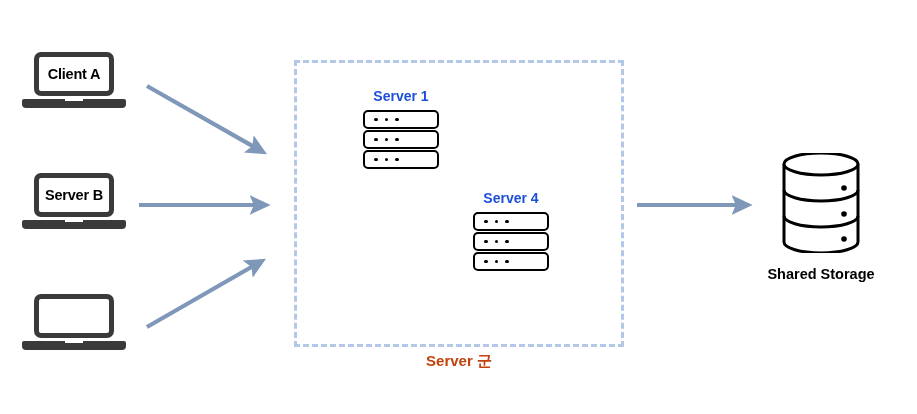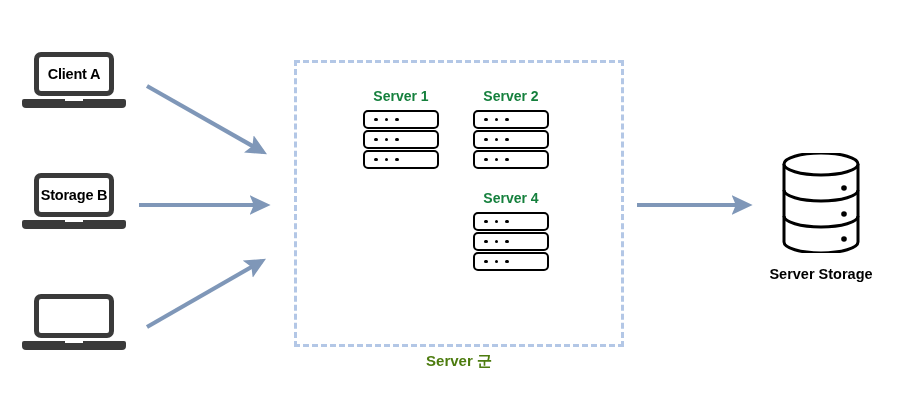--- a/index.html
+++ b/index.html
@@ -65,30 +65,30 @@
     box-sizing: border-box;
     background: transparent;
   }
   #server-group-label {
     position: absolute;
     left: 294px; top: 352px;
     width: 330px;
     text-align: center;
     font-size: 15px;
     font-weight: bold;
-    color: #4d7c0f;
+    color: #c2410c;
   }
 
   
   .server { position: absolute; width: 76px; }
   .server .name {
     text-align: center;
     font-size: 14px;
     font-weight: bold;
-    color: #15803d;
+    color: #1d4ed8;
     margin-bottom: 6px;
     white-space: nowrap;
   }
   .server .unit {
     position: relative;
     width: 76px;
     height: 19px;
     border: 2.5px solid #000000;
     border-radius: 5px;
     background: #ffffff;
@@ -124,21 +124,21 @@
 
   <div class="laptop" style="left:22px; top:52px;">
     <div class="lid"></div>
     <div class="screen-label">Client A</div>
     <div class="base"></div>
     <div class="notch"></div>
   </div>
 
   <div class="laptop" style="left:22px; top:173px;">
     <div class="lid"></div>
-    <div class="screen-label">Storage B</div>
+    <div class="screen-label">Server B</div>
     <div class="base"></div>
     <div class="notch"></div>
   </div>
 
   <div class="laptop" style="left:22px; top:294px;">
     <div class="lid"></div>
     <div class="base"></div>
     <div class="notch"></div>
   </div>
 
@@ -168,38 +168,20 @@
       <span class="dot"></span>
       <span class="dot"></span>
     </div>
     <div class="unit">
       <span class="dot"></span>
       <span class="dot"></span>
       <span class="dot"></span>
     </div>
   </div>
 
-  <div class="server" style="left:473px; top:88px;">
-    <div class="name">Server 2</div>
-    <div class="unit">
-      <span class="dot"></span>
-      <span class="dot"></span>
-      <span class="dot"></span>
-    </div>
-    <div class="unit">
-      <span class="dot"></span>
-      <span class="dot"></span>
-      <span class="dot"></span>
-    </div>
-    <div class="unit">
-      <span class="dot"></span>
-      <span class="dot"></span>
-      <span class="dot"></span>
-    </div>
-  </div>
 
 
   <div class="server" style="left:473px; top:190px;">
     <div class="name">Server 4</div>
     <div class="unit">
       <span class="dot"></span>
       <span class="dot"></span>
       <span class="dot"></span>
     </div>
     <div class="unit">
@@ -219,15 +201,15 @@
   <svg id="storage" viewBox="0 0 78 100">
     <path d="M2,11 L2,89 A37,11 0 0 0 76,89 L76,11" fill="#ffffff" stroke="#000000" stroke-width="3"></path>
     <ellipse cx="39" cy="11" rx="37" ry="11" fill="#ffffff" stroke="#000000" stroke-width="3"></ellipse>
     <path d="M2,37 A37,11 0 0 0 76,37" fill="none" stroke="#000000" stroke-width="3"></path>
     <path d="M2,63 A37,11 0 0 0 76,63" fill="none" stroke="#000000" stroke-width="3"></path>
     <circle cx="62" cy="35" r="2.8" fill="#000000"></circle>
     <circle cx="62" cy="61" r="2.8" fill="#000000"></circle>
     <circle cx="62" cy="86" r="2.8" fill="#000000"></circle>
   </svg>
 
-  <div id="storage-label">Server Storage</div>
+  <div id="storage-label">Shared Storage</div>
 
 </div>
 
 </body></html>

